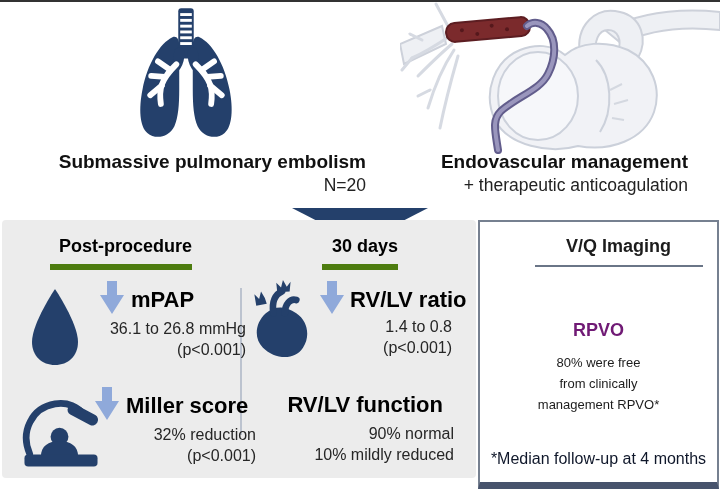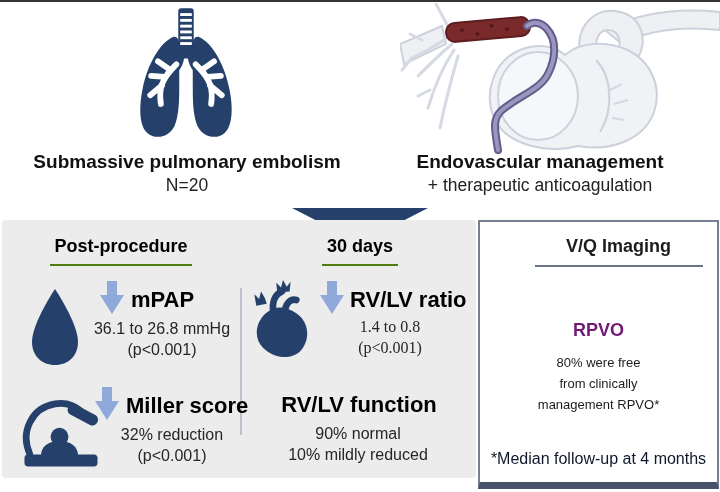--- a/index.html
+++ b/index.html
@@ -1,22 +1,22 @@
 <!DOCTYPE html>
 <html><head>
 <meta charset="utf-8">
 <style>
   html,body{margin:0;padding:0;background:#fff;}
   #canvas{position:relative;width:720px;height:492px;background:#ffffff;overflow:hidden;
           font-family:"Liberation Sans", sans-serif;color:#1c1c1c;}
   .abs{position:absolute;}
-  .center{text-align:center;}
+  .center{text-align:right;}
   .title{font-size:19px;font-weight:700;color:#111;line-height:24px;}
   .subtitle{font-size:17.5px;color:#222;line-height:23px;}
-  .col-head{font-size:18px;font-weight:700;color:#000;padding-bottom:7px;border-bottom:2px solid #4d7c0f;}
+  .col-head{font-size:18px;font-weight:700;color:#000;padding-bottom:7px;border-bottom:6px solid #4d7c0f;}
   .lbl{font-size:22px;font-weight:700;color:#000;}
   .val{font-size:16px;line-height:21px;color:#262626;}
   .topline{left:0;top:206;width:720px;height:2px;background:#333;}
   .triangle{left:292px;top:208px;width:0;height:0;
             border-left:68px solid transparent;border-right:68px solid transparent;
             border-top:35px solid #24406b;}
   .gray-panel{left:2px;top:220px;width:474px;height:258px;background:#ececec;border-radius:4px;}
   .vdivider{left:240px;top:288px;width:2px;height:147px;background:#bcc3cf;}
   .vq-panel{left:478px;top:220px;width:241px;height:269px;box-sizing:border-box;background:#fff;
             border:2px solid #768090;border-bottom:7px solid #47536c;padding-left:40px;}
@@ -165,21 +165,21 @@
       <path class="navy" d="M28,14 L27,4 L32,9 L34,1 L38,8 L42,3 L41,13 Z"></path>
       <path class="navy" d="M6,28 L4,16 L9,21 L11,13 L15,20 L17,26 Z"></path>
     </svg>
   </div>
   <div class="abs" style="left:320px;top:281px;">
     <svg width="24" height="33" viewBox="0 0 24 33">
         <path d="M7,0 h10 v14 h7 L12,33 L0,14 h7 Z" fill="#8fa9da"></path>
       </svg>
   </div>
   <div class="abs lbl" style="left:350px;top:287px;">RV/LV ratio</div>
-  <div class="abs center val" style="left:320px;top:316px;width:140px;font-family:Liberation Serif, serif;">
+  <div class="abs center val" style="left:312px;top:316px;width:140px;">
     <div>1.4 to 0.8</div>
     <div>(p&lt;0.001)</div>
   </div>
 
   <div class="abs center lbl" style="left:275px;top:392px;width:168px;">RV/LV function</div>
   <div class="abs center val" style="left:262px;top:423px;width:192px;">
     <div>90% normal</div>
     <div>10% mildly reduced</div>
   </div>
 

